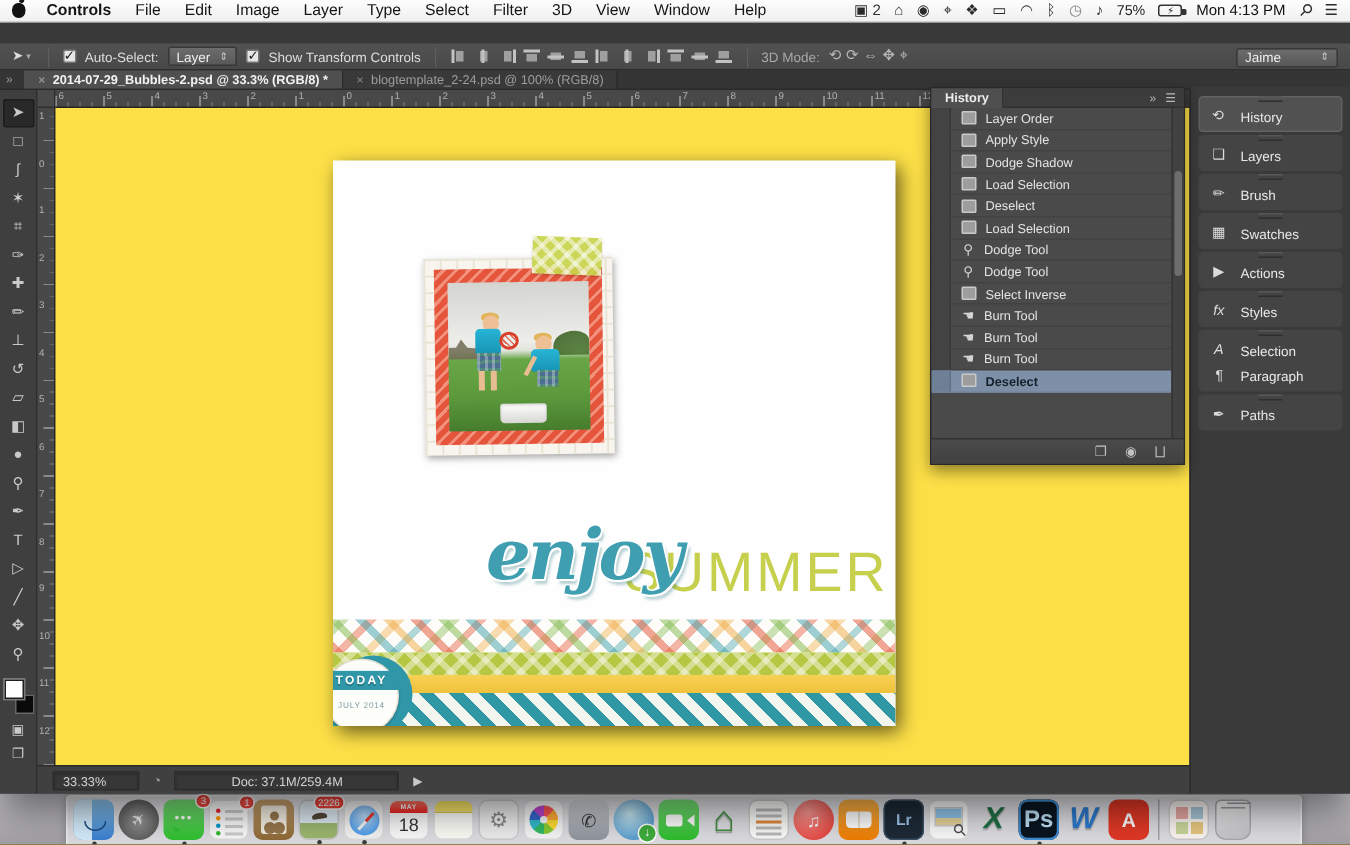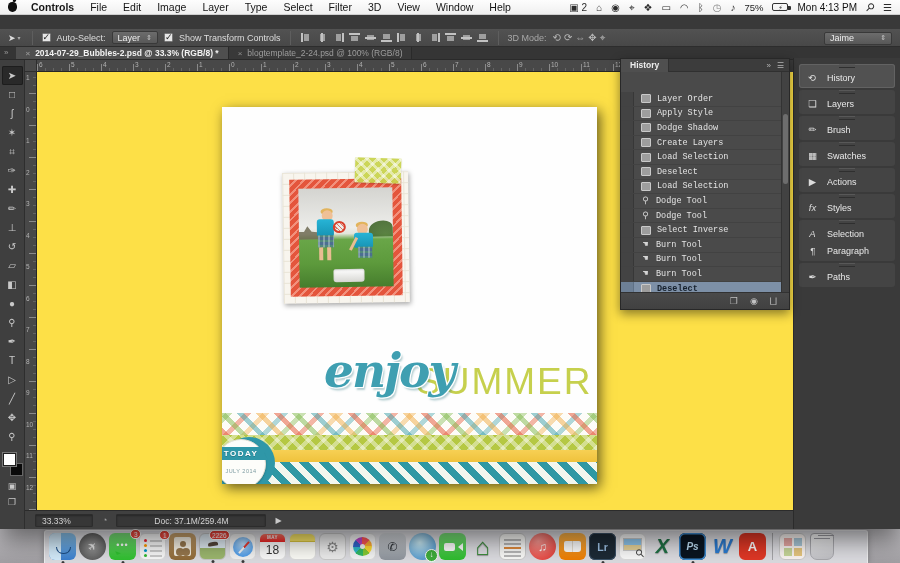--- a/index.html
+++ b/index.html
@@ -136,21 +136,21 @@
   .docf{width:150px;text-align:center;}
   .sicon{color:#9a9a9a;font-size:9px;}
   .sarrow{color:#c9c9c9;font-size:8px;}
 
   
   .history-panel{position:absolute;left:620px;top:43px;width:170px;height:252px;background:#4a4a4a;border:1px solid #282828;box-shadow:0 4px 10px rgba(0,0,0,.45);z-index:5;}
   .hp-header{height:13px;background:#3c3c3c;display:flex;align-items:center;border-bottom:1px solid #303030;}
   .hp-tab{background:#4f4f4f;height:13px;padding:0 9px;font-size:8.5px;font-weight:bold;color:#ececec;line-height:13px;border-right:1px solid #313131;}
   .hp-coll{margin-left:auto;color:#b5b5b5;font-size:8px;padding-right:6px;}
   .hp-menu{color:#b5b5b5;font-size:8px;padding-right:5px;}
-  .hp-list{position:absolute;top:13px;bottom:17px;left:0;right:8px;overflow:hidden;padding-top:20px;font-family:Liberation Mono, monospace;}
+  .hp-list{position:absolute;top:13px;bottom:17px;left:0;right:8px;overflow:hidden;padding-top:0;}
   .hrow{height:14.6px;display:flex;align-items:center;border-bottom:1px solid rgba(0,0,0,.1);}
   .hrow .chk{width:13px;height:100%;background:#434343;border-right:1px solid #373737;flex:none;}
   .hrow .ric{width:15px;margin:0 3px 0 4px;text-align:center;flex:none;color:#d5d5d5;font-size:9px;line-height:12px;}
   .hrow .ric.state{width:10px;height:9px;margin:0 6px 0 7px;background:#9d9d9d;border:1px solid #c9c9c9;border-radius:1px;}
   .hrow .hlabel{font-size:8.5px;color:#e4e4e4;white-space:nowrap;}
   .hrow.sel{background:#7d90a7;}
   .hrow.sel .chk{background:#6d8096;border-right-color:#5f7186;}
   .hrow.sel .hlabel{color:#16212e;font-weight:bold;}
   .hp-scroll{position:absolute;right:0;top:13px;bottom:17px;width:8px;background:#424242;border-left:1px solid #333;}
   .hp-thumb{position:absolute;left:1px;right:1px;top:42px;height:70px;background:#6d6d6d;border-radius:3px;}
@@ -221,21 +221,21 @@
   .k-ibooks{background:linear-gradient(#ffb649,#f07d00);}
   .k-ibooks::before{content:"";position:absolute;left:5px;top:8px;width:17px;height:11px;background:linear-gradient(90deg,#fff 0 46%,#e8dfd0 46% 54%,#fff 54%);border-radius:2px 2px 3px 3px;}
   .k-lightroom{background:#1d2a36;box-shadow:inset 0 0 0 1px #3c5268;}
   .k-lightroom .dtext{color:#9fc4e8;font-size:10.5px;}
   .k-preview{background:#fbfbfb;border:1px solid #ddd;}
   .k-preview::before{content:"";position:absolute;inset:4px 3px 8px 3px;background:linear-gradient(#8fc7ee 0 55%,#e8d49a 55%);border:1px solid #ccc;}
   .k-preview::after{content:"⚲";position:absolute;right:1px;bottom:-1px;font-size:11px;color:#4a4a4a;transform:rotate(-45deg);}
   .k-excel{background:transparent;}
   .k-excel .dtext{color:#1f7145;font-size:20px;font-style:italic;text-shadow:0 1px 1px rgba(0,0,0,.3);}
   .k-photoshop{background:#0a1521;box-shadow:inset 0 0 0 1.5px #3f8fd6;}
-  .k-photoshop .dtext{color:#bfe0f7;font-size:10px;font-style:italic;}
+  .k-photoshop .dtext{color:#bfe0f7;font-size:16px;}
   .k-word{background:transparent;}
   .k-word .dtext{color:#2b7cd3;font-size:20px;font-style:italic;text-shadow:0 1px 1px rgba(0,0,0,.3);}
   .k-adobe{background:#e23826;}
   .k-adobe .dtext{color:#fff;font-size:13px;}
   .k-scrapbook{background:#fdf7f4;border:1px solid #ccc;}
   .k-scrapbook::before{content:"";position:absolute;left:4px;top:4px;width:8px;height:8px;background:#e9a9a4;box-shadow:10px 0 0 #a9c8d8,0 10px 0 #c9d89a,10px 10px 0 #e8c880;}
   .k-trash{background:linear-gradient(170deg,#fdfdfd,#bfbfc4);border:1px solid #a9a9ae;border-radius:4px 4px 7px 7px;width:24px;margin:0 1px;}
   .k-trash::before{content:"";position:absolute;left:3px;top:4px;width:16px;height:1px;background:#9a9aa0;box-shadow:4px -3px 0 -0px #9a9aa0;}
 </style>
 </head>
@@ -479,25 +479,20 @@
             <span class="hlabel">Apply Style</span>
           </div>
           <div class="hrow">
             <span class="chk"></span>
             <span class="ric state"></span>
             <span class="hlabel">Dodge Shadow</span>
           </div>
           <div class="hrow">
             <span class="chk"></span>
             <span class="ric state"></span>
-            <span class="hlabel">Create Layers</span>
-          </div>
-          <div class="hrow">
-            <span class="chk"></span>
-            <span class="ric state"></span>
             <span class="hlabel">Load Selection</span>
           </div>
           <div class="hrow">
             <span class="chk"></span>
             <span class="ric state"></span>
             <span class="hlabel">Deselect</span>
           </div>
           <div class="hrow">
             <span class="chk"></span>
             <span class="ric state"></span>

